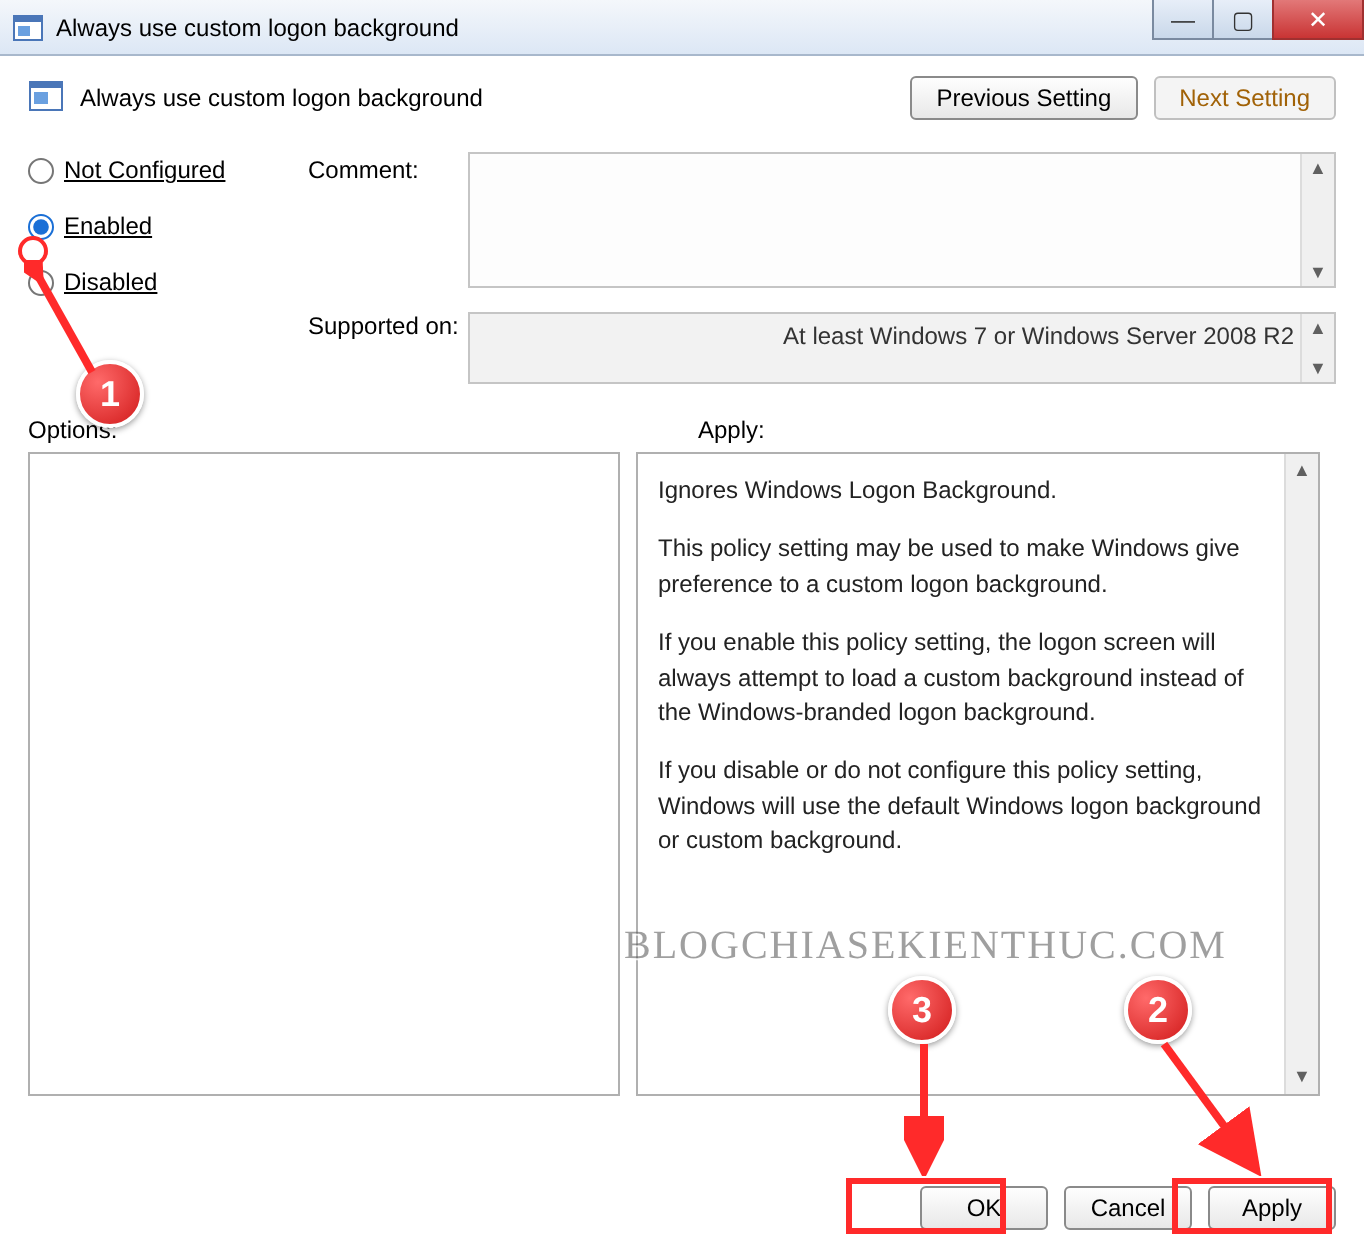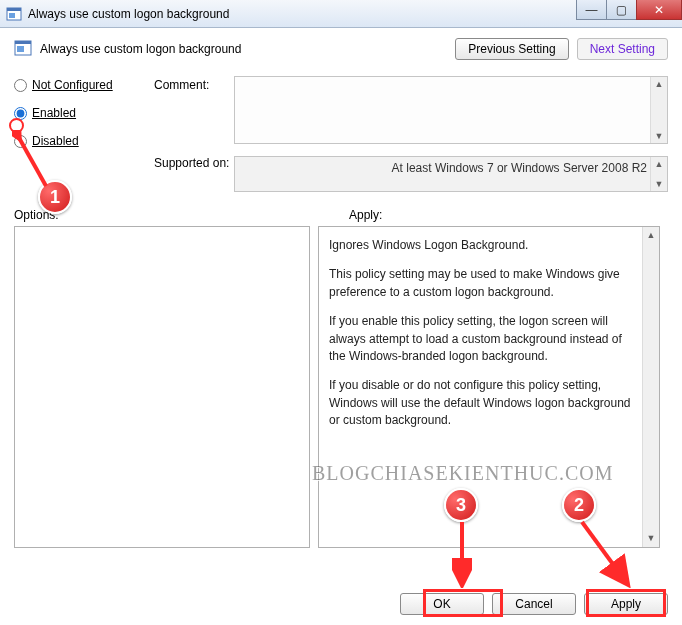--- a/index.html
+++ b/index.html
@@ -14,21 +14,21 @@
 .winbtn.close { width: 46px; background: linear-gradient(#e27878,#c93434); color: #fff; border-color: #a03030; border-top-right-radius: 0; }
 .winbtn.min, .winbtn.max { border-right: none; }
 
 .content { padding: 10px 14px 0 14px; }
 
 .header-row { display: flex; align-items: center; justify-content: space-between; margin-bottom: 16px; }
 .header-left { display: flex; align-items: center; gap: 8px; }
 .header-left .page-icon svg { width: 18px; height: 18px; }
 .nav-btns { display: flex; gap: 8px; }
 .btn { height: 22px; padding: 0 12px; background: linear-gradient(#fefefe,#e8e8e8); border: 1px solid #8a8a8a; border-radius: 3px; font-size: 12px; display: inline-flex; align-items: center; justify-content: center; cursor: pointer; }
-.btn:disabled { color: #6d28d9; border-color: #c0c0c0; background: #f4f4f4; cursor: default; }
+.btn:disabled { color: #a16207; border-color: #c0c0c0; background: #f4f4f4; cursor: default; }
 
 .top-grid { display: grid; grid-template-columns: 140px 80px 1fr; gap: 4px 0; margin-bottom: 6px; }
 .radio-col { display: flex; flex-direction: column; gap: 14px; padding-top: 2px; text-decoration: underline; }
 .radio-item { display: flex; align-items: center; gap: 5px; position: relative; }
 .radio-item input { accent-color: #1a6fd6; }
 .label-col { padding-top: 2px; color: #000; }
 .comment-box { width: 100%; height: 68px; border: 1px solid #c5c5c5; background: #fdfdfd; position: relative; }
 .scroll-thumb-v { position: absolute; right: 0; top: 0; width: 17px; height: 100%; background: #f0f0f0; border-left: 1px solid #dcdcdc; display: flex; flex-direction: column; justify-content: space-between; align-items: center; padding: 2px 0; }
 .scroll-arrow { font-size: 9px; color: #606060; }
 
@@ -38,21 +38,21 @@
 .mid-labels { display: flex; margin-top: 16px; margin-bottom: 4px; }
 .mid-labels .opt-label { width: 335px; }
 .panels { display: flex; gap: 8px; }
 .panel { border: 1px solid #b0b0b0; background: #fff; height: 322px; position: relative; }
 .panel.options { width: 296px; }
 .panel.help { width: 342px; padding: 10px 22px 10px 10px; font-size: 12px; color: #222; line-height: 1.45; }
 .panel.help p { margin-bottom: 12px; }
 .panel.help .scroll-thumb-v { height: 100%; }
 
 .footer { position: absolute; bottom: 10px; right: 14px; display: flex; gap: 8px; }
-.footer .btn { width: 84px; justify-content: center; }
+.footer .btn { width: 64px; justify-content: center; }
 
 .annot-highlight { position: absolute; border: 3px solid #ff2a2a; pointer-events: none; }
 .annot-circle { position: absolute; width: 15px; height: 15px; border: 2px solid #ff2a2a; border-radius: 50%; pointer-events: none; }
 .annot-badge { position: absolute; width: 34px; height: 34px; border-radius: 50%; background: radial-gradient(circle at 30% 30%, #ff6a6a, #d11a1a); color: #fff; font-size: 18px; font-weight: bold; display: flex; align-items: center; justify-content: center; border: 2px solid #fff; box-shadow: 0 1px 3px rgba(0,0,0,0.4); pointer-events: none; }
 .annot-arrow { position: absolute; pointer-events: none; }
 .watermark { position: absolute; left: 312px; top: 462px; font-family: Georgia, serif; font-size: 20px; letter-spacing: 1px; color: rgba(80,80,80,0.55); text-shadow: 0 1px 0 rgba(255,255,255,0.8); pointer-events: none; }
 </style>
 </head>
 <body>
 

